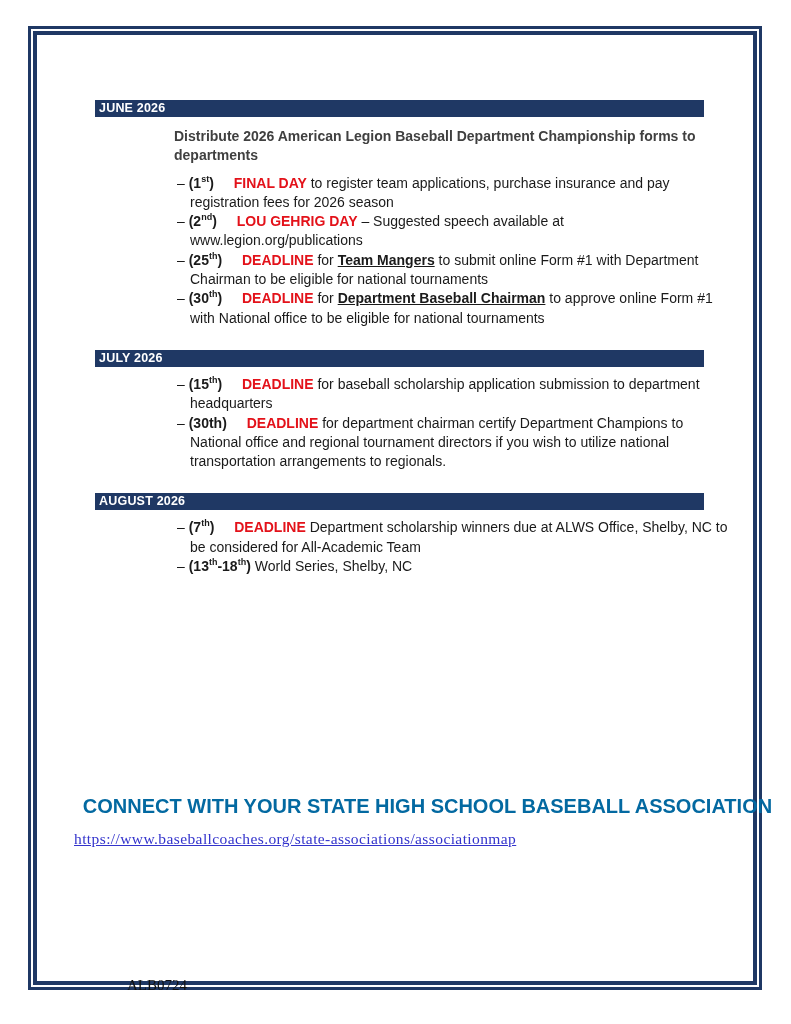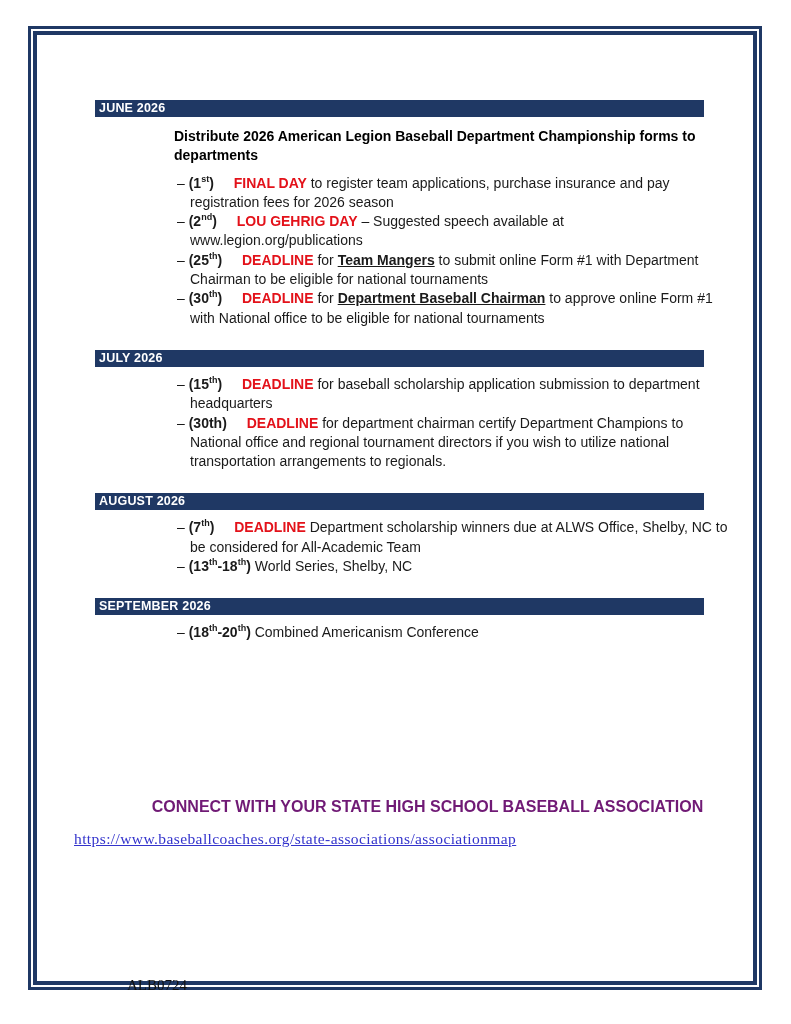--- a/index.html
+++ b/index.html
@@ -8,31 +8,31 @@
   .frame{position:absolute;left:28px;top:26px;width:734px;height:964px;
          border:3px solid var(--navy,#1f3864);box-sizing:border-box;}
   .frame-inner{position:absolute;inset:2px;border:4px solid var(--navy,#1f3864);}
   .content{position:absolute;left:37px;top:35px;width:716px;height:946px;
            font-size:14px;line-height:19.3px;color:#1a1a1a;}
   .sections{position:absolute;top:30px;left:0;right:0;}
   .section + .section{margin-top:22px;}
   .bar{margin-left:21px;width:609px;height:17px;background:var(--navy,#1f3864);
        color:#ffffff;font-weight:bold;font-size:12.5px;line-height:17px;
        padding-left:4px;box-sizing:border-box;letter-spacing:.2px;}
-  .intro{margin:10px 0 8px 100px;width:548px;font-weight:bold;color:#000000;}
+  .intro{margin:10px 0 8px 100px;width:548px;font-weight:bold;color:#404040;}
   .items{list-style:none;margin:8px 0 0 103px;padding:0;width:558px;}
   .items li{padding-left:13px;text-indent:-13px;}
   .dash{font-weight:normal;}
   .run-n{font-weight:normal;margin-top:16px;}
   .run-b{font-weight:bold;}
   .run-rb{font-weight:bold;color:var(--red,#e3121a);margin-left:16px;}
   .run-bu{font-weight:bold;text-decoration:underline;}
   sup{font-size:9px;line-height:0;}
   .connect{position:absolute;top:727px;left:0;right:9px;text-align:center;
-           font-weight:bold;font-size:16px;color:#701a75;}
+           font-weight:bold;font-size:20px;color:#0369a1;}
   .link-row{position:absolute;top:759px;left:0;right:0;text-align:left;}
   .map-link{font-family:"Liberation Serif",serif;font-size:15.5px;letter-spacing:.4px;
             color:var(--link,#3333cc);text-decoration:underline;cursor:pointer;}
   .doc-code{position:absolute;left:53px;top:906px;font-family:"Liberation Serif",serif;
             font-size:15px;color:#111;}
 </style>
 </head>
 <body>
 
 <div class="page">
@@ -58,26 +58,20 @@
                 <li><span class="dash">– </span><span class="run-b">(30th) </span><span class="run-rb">DEADLINE</span><span class="run-n"> for department chairman certify Department Champions to National office and regional tournament directors if you wish to utilize national transportation arrangements to regionals.</span></li>
               </ul>
             </div>
             <div class="section">
               <div class="bar">AUGUST 2026</div>
               <ul class="items">
                 <li><span class="dash">– </span><span class="run-b">(7</span><sup class="run-b">th</sup><span class="run-b">) </span><span class="run-rb">DEADLINE</span><span class="run-n"> Department scholarship winners due at ALWS Office, Shelby, NC to be considered for All-Academic Team</span></li>
                 <li><span class="dash">– </span><span class="run-b">(13</span><sup class="run-b">th</sup><span class="run-b">-18</span><sup class="run-b">th</sup><span class="run-b">)</span><span class="run-n"> World Series, Shelby, NC</span></li>
               </ul>
             </div>
-            <div class="section">
-              <div class="bar">SEPTEMBER 2026</div>
-              <ul class="items">
-                <li><span class="dash">– </span><span class="run-b">(18</span><sup class="run-b">th</sup><span class="run-b">-20</span><sup class="run-b">th</sup><span class="run-b">)</span><span class="run-n"> Combined Americanism Conference</span></li>
-              </ul>
-            </div>
           </div>
 
         <div class="connect">CONNECT WITH YOUR STATE HIGH SCHOOL BASEBALL ASSOCIATION</div>
 
         <div class="link-row">
           <a class="map-link">https://www.baseballcoaches.org/state-associations/associationmap</a>
         </div>
 
         <div class="doc-code">ALB0724</div>
 

